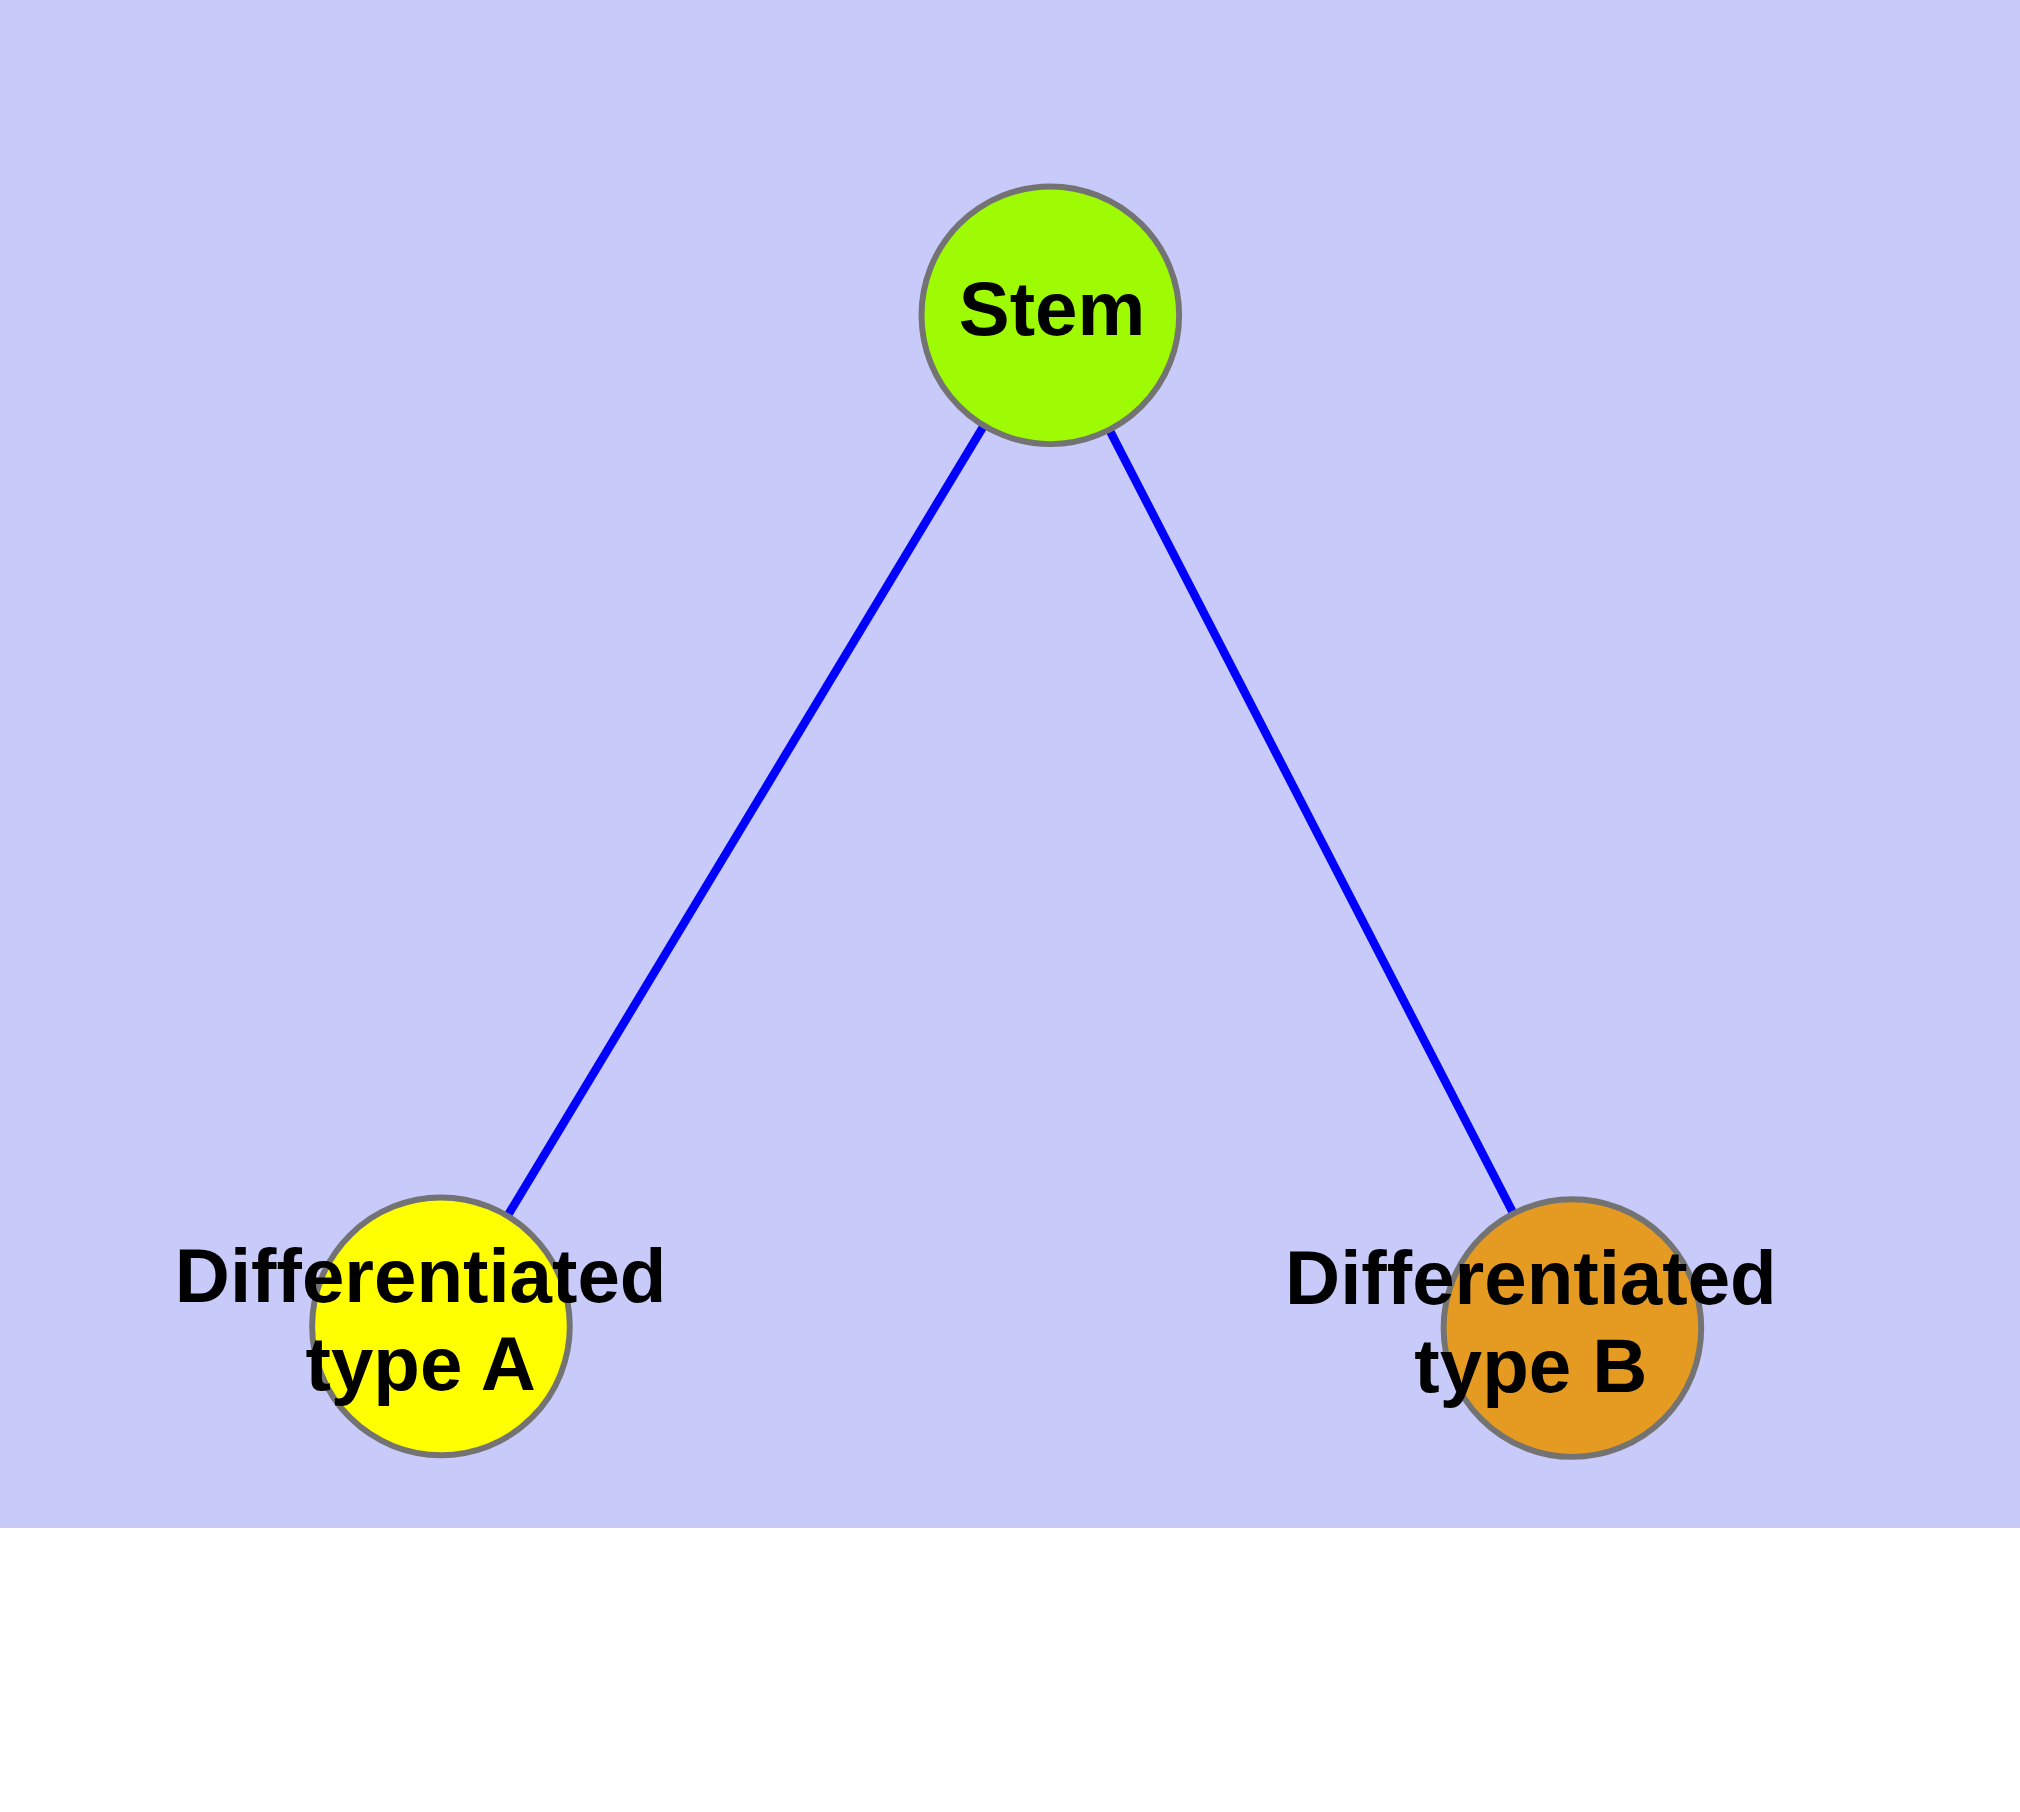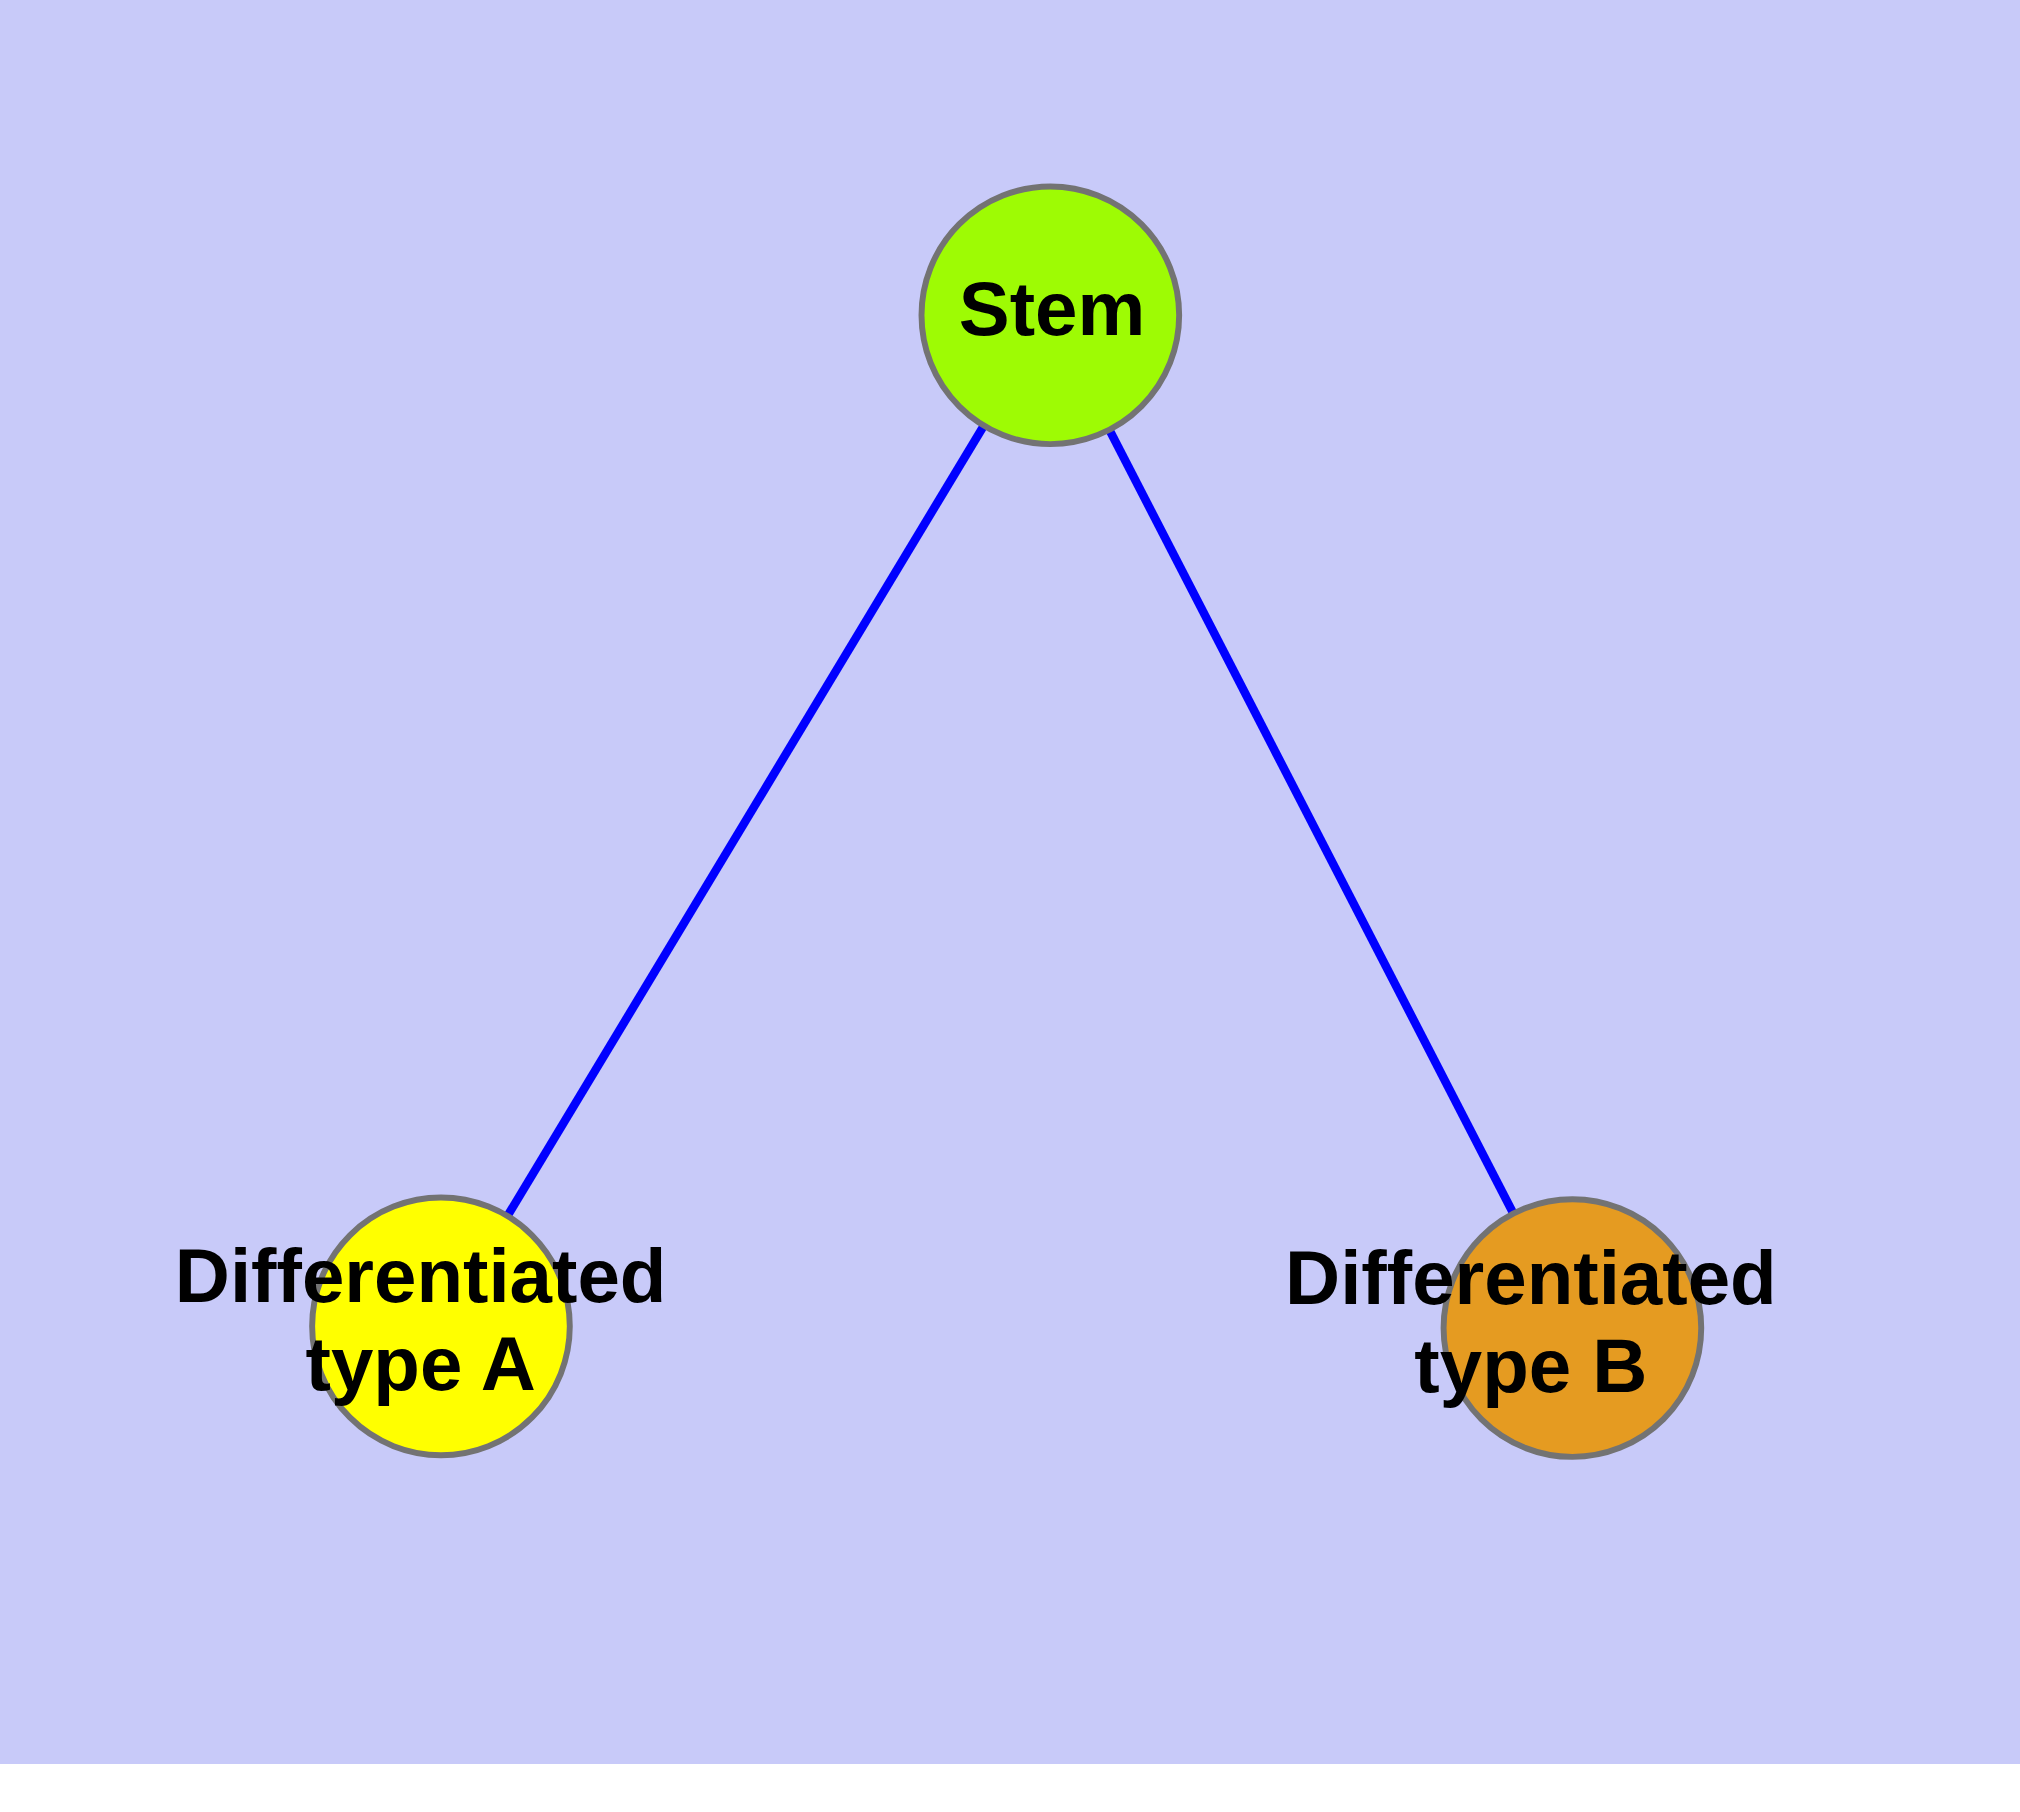--- a/index.html
+++ b/index.html
@@ -3,21 +3,21 @@
 <meta charset="utf-8">
 <style>
   html, body {
     margin: 0;
     padding: 0;
     background: #ffffff;
   }
   #canvas {
     position: relative;
     width: 2021px;
-    height: 1764px;
+    height: 1528px;
     background: #c8caf9;
     overflow: hidden;
     font-family: "Liberation Sans", sans-serif;
   }
   #graph-svg {
     position: absolute;
     left: 0;
     top: 0;
     width: 2021px;
     height: 1812px;

